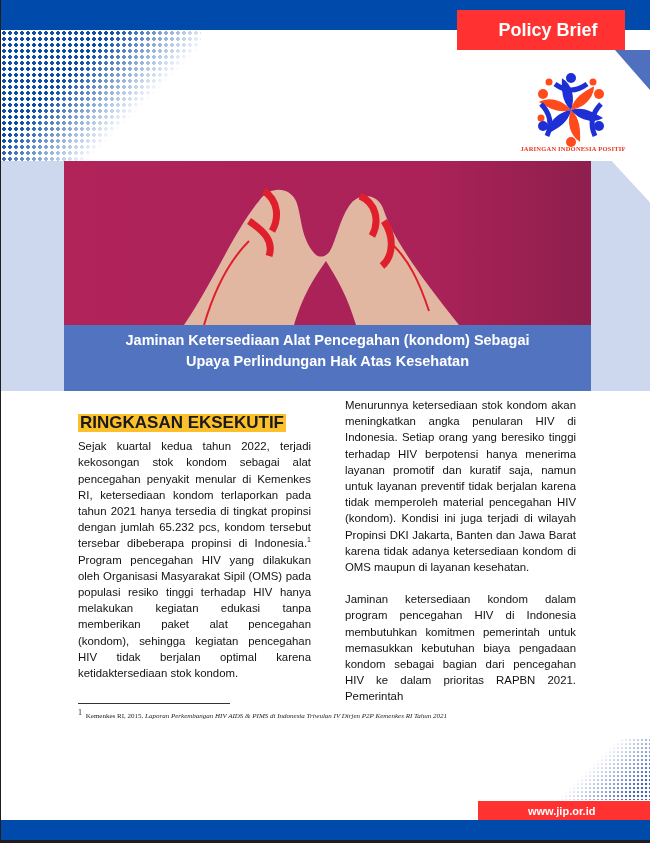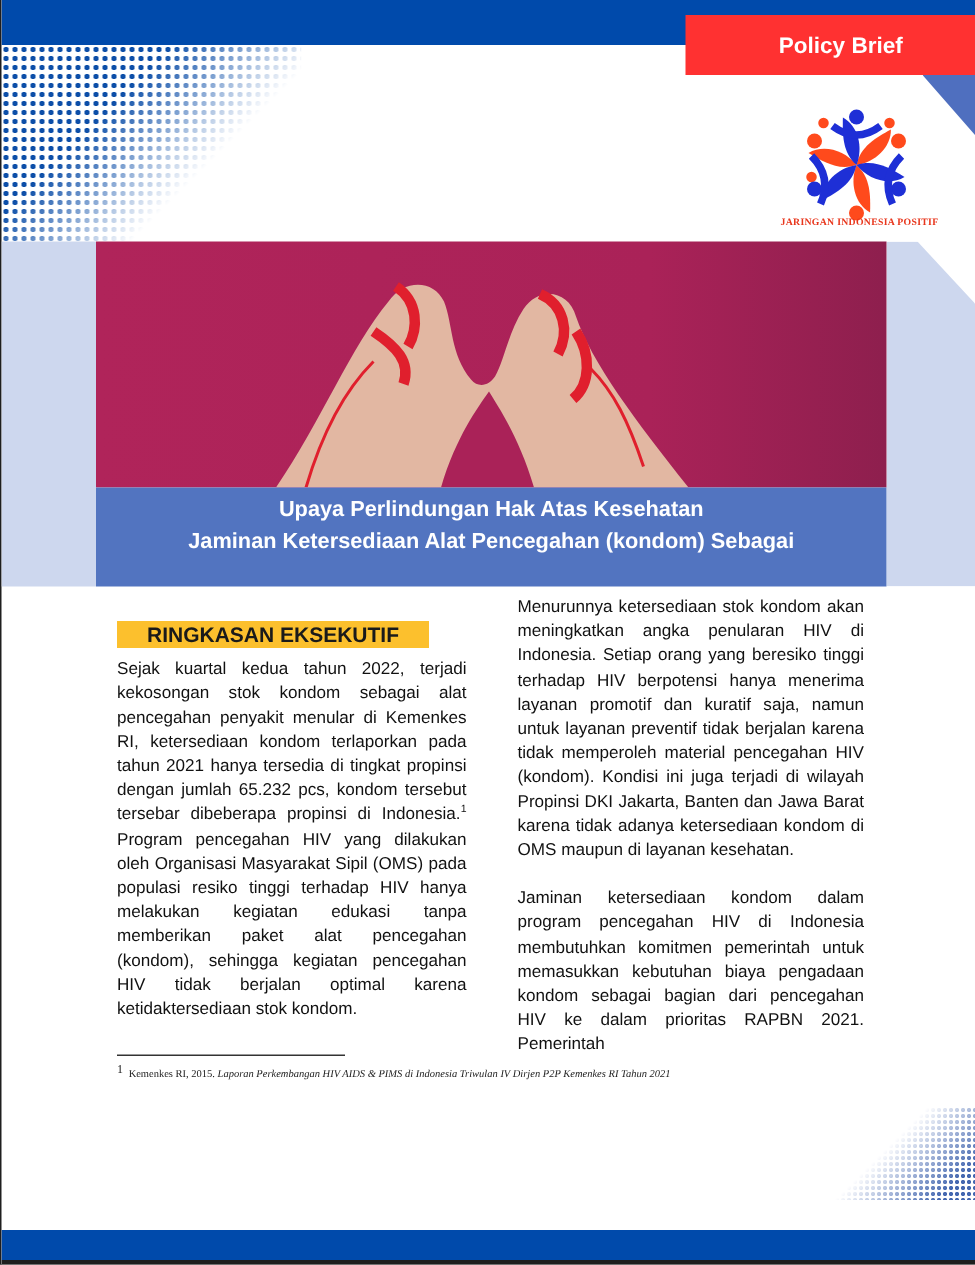--- a/index.html
+++ b/index.html
@@ -8,36 +8,36 @@
   .page { position: absolute; left: 1px; top: 0; width: 649px; height: 843px; background: #ffffff; overflow: hidden; }
   .top-bar { position: absolute; left: 0; top: 0; width: 100%; height: 30px; background: #004aab; }
   .dots-tl { position: absolute; left: 0; top: 30px; width: 200px; height: 175px;
     background-image: radial-gradient(circle, #0c4ea8 1.6px, transparent 2px);
     background-size: 6px 6px;
     -webkit-mask-image: linear-gradient(135deg, #000 0%, #000 30%, transparent 58%);
     mask-image: linear-gradient(135deg, #000 0%, #000 30%, transparent 58%); }
   .lav-left { position: absolute; left: 0; top: 161px; width: 63px; height: 230px; background: #cdd7ee; }
   .lav-right { position: absolute; left: 590px; top: 161px; width: 59px; height: 230px; background: #cdd7ee;
     clip-path: polygon(0 0, 35% 0, 100% 18%, 100% 100%, 0 100%); }
-  .policy-tab { position: absolute; left: 456px; top: 10px; width: 193px; height: 40px; background: #ff3131;
-    color: #fff; font-weight: bold; font-size: 15px; display: flex; align-items: center; justify-content: center; padding-left: 14px; }
+  .policy-tab { position: absolute; left: 456px; top: 10px; width: 168px; height: 40px; background: #ff3131;
+    color: #fff; font-weight: bold; font-size: 18px; display: flex; align-items: center; justify-content: center; padding-left: 14px; }
   .blue-tri { position: absolute; left: 614px; top: 50px; width: 35px; height: 40px; background: #4f6fbf;
     clip-path: polygon(0 0, 100% 0, 100% 100%); }
   .logo { position: absolute; left: 520px; top: 70px; width: 100px; height: 90px; }
   .logo-caption { position: absolute; left: 502px; top: 145px; width: 140px; text-align: center;
     font-family: "Liberation Serif", serif; font-weight: bold; font-size: 6.5px; color: #e8361c; letter-spacing: 0.2px; }
   .hero { position: absolute; left: 63px; top: 161px; width: 527px; height: 230px; }
   .hero-photo { position: absolute; left: 0; top: 0; width: 527px; height: 164px;
     background: linear-gradient(90deg, #b0245a 0%, #aa2258 70%, #8e1f4e 100%); overflow: hidden; }
   .hero-banner { position: absolute; left: 0; top: 164px; width: 527px; height: 66px; background: #5274c0;
     color: #fff; font-weight: bold; font-size: 14.5px; text-align: center; padding-top: 5px; line-height: 21px; }
   .col { position: absolute; font-size: 11.4px; line-height: 16.2px; color: #111; text-align: justify; }
   .col-left { left: 77px; top: 414px; width: 233px; }
   .col-right { left: 344px; top: 397px; width: 231px; }
-  .section-head { display: inline-block; background: #fcc02d; font-weight: bold; font-size: 14px; padding: 1px 20px; margin-bottom: 6px; color: #1a1a1a; }
+  .section-head { display: inline-block; background: #fcc02d; font-weight: bold; font-size: 17px; padding: 1px 2px; margin-bottom: 6px; color: #1a1a1a; }
   .para { text-align: justify; }
   .para + .para { margin-top: 16px; }
   .sup { font-size: 7px; vertical-align: super; line-height: 0; }
   .fn-rule { position: absolute; left: 77px; top: 703px; width: 152px; height: 1px; background: #333; }
   .footnote { position: absolute; left: 77px; top: 712px; width: 500px; font-family: "Liberation Serif", serif; font-size: 7px; color: #222; white-space: nowrap; }
   .footnote i { }
   .fn-num { font-size: 8px; vertical-align: super; line-height: 0; margin-right: 2px; }
   .dots-br { position: absolute; left: 555px; top: 738px; width: 94px; height: 62px;
     background-image: radial-gradient(circle, #4467b0 1.2px, transparent 1.6px);
     background-size: 4px 4px;
@@ -93,22 +93,22 @@
       <svg width="527" height="164" viewBox="0 0 527 164">
         <path d="M120,164 C150,120 170,70 195,40 C205,25 225,25 232,40 C238,55 236,75 250,92 C255,98 262,96 266,90 C272,80 275,60 285,45 C295,30 315,32 320,50 C330,80 360,120 395,164 Z" fill="#e2b7a2"></path>
         <path d="M230,164 C240,130 255,110 262,100 C268,110 282,130 292,164 Z" fill="#aa2258"></path>
         <path d="M200,30 C215,40 215,58 208,70 M185,60 C200,70 210,80 205,95" stroke="#e01f2d" stroke-width="7" fill="none"></path>
         <path d="M296,35 C312,42 316,60 308,75 M320,60 C330,75 330,95 318,105" stroke="#e01f2d" stroke-width="7" fill="none"></path>
         <path d="M140,164 C150,130 165,100 185,80" stroke="#e01f2d" stroke-width="2" fill="none"></path>
         <path d="M365,150 C355,120 345,100 330,85" stroke="#e01f2d" stroke-width="2" fill="none"></path>
       </svg>
     </div>
     <div class="hero-banner">
+      <div>Jaminan Ketersediaan Alat Pencegahan (kondom) Sebagai</div>
       <div>Upaya Perlindungan Hak Atas Kesehatan</div>
-      <div>Jaminan Ketersediaan Alat Pencegahan (kondom) Sebagai</div>
     </div>
   </div>
 
   <div class="col col-left">
     <div class="section-head">RINGKASAN EKSEKUTIF</div>
     <p class="para"><span>Sejak kuartal kedua tahun 2022, terjadi kekosongan stok kondom sebagai alat pencegahan penyakit menular di Kemenkes RI,  ketersediaan kondom terlaporkan pada tahun 2021 hanya tersedia di tingkat propinsi dengan jumlah 65.232 pcs, kondom tersebut tersebar dibeberapa propinsi di Indonesia.</span><span class="sup">1</span> <span>Program pencegahan HIV yang dilakukan oleh Organisasi Masyarakat Sipil (OMS) pada populasi resiko tinggi terhadap HIV hanya melakukan kegiatan edukasi tanpa memberikan paket alat pencegahan (kondom), sehingga kegiatan pencegahan HIV tidak berjalan optimal karena ketidaktersediaan stok kondom.</span></p>
   </div>
 
   <div class="col col-right">
     <p class="para">Menurunnya ketersediaan stok kondom akan meningkatkan angka penularan HIV di Indonesia. Setiap orang yang beresiko tinggi terhadap HIV berpotensi hanya menerima layanan promotif dan kuratif saja, namun untuk layanan preventif tidak berjalan karena tidak memperoleh material pencegahan HIV (kondom). Kondisi ini juga terjadi di wilayah Propinsi DKI Jakarta, Banten dan Jawa Barat karena tidak adanya ketersediaan kondom di OMS maupun di layanan kesehatan.</p>
@@ -116,15 +116,16 @@
   </div>
 
   <div class="fn-rule"></div>
   <div class="footnote">
     <span class="fn-num">1</span>
     <span>Kemenkes RI, 2015.</span>
     <i>Laporan Perkembangan HIV AIDS &amp; PIMS di    Indonesia Triwulan IV Dirjen P2P Kemenkes RI Tahun 2021</i>
   </div>
 
   <div class="dots-br"></div>
+  <div class="url-tab">www.jip.or.id</div>
   <div class="bottom-bar"></div>
   <div class="bottom-edge"></div>
 </div>
 
 </body></html>

